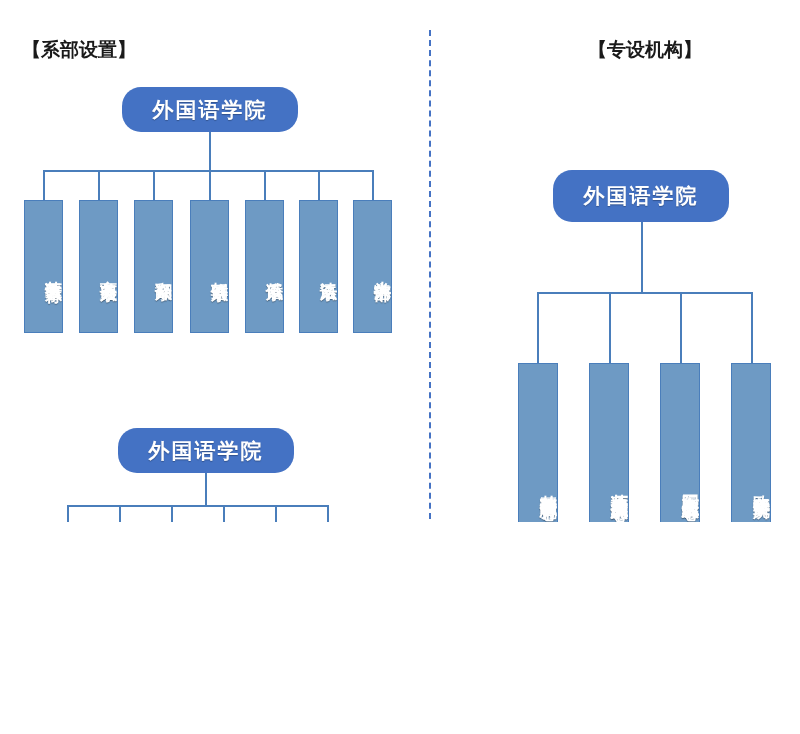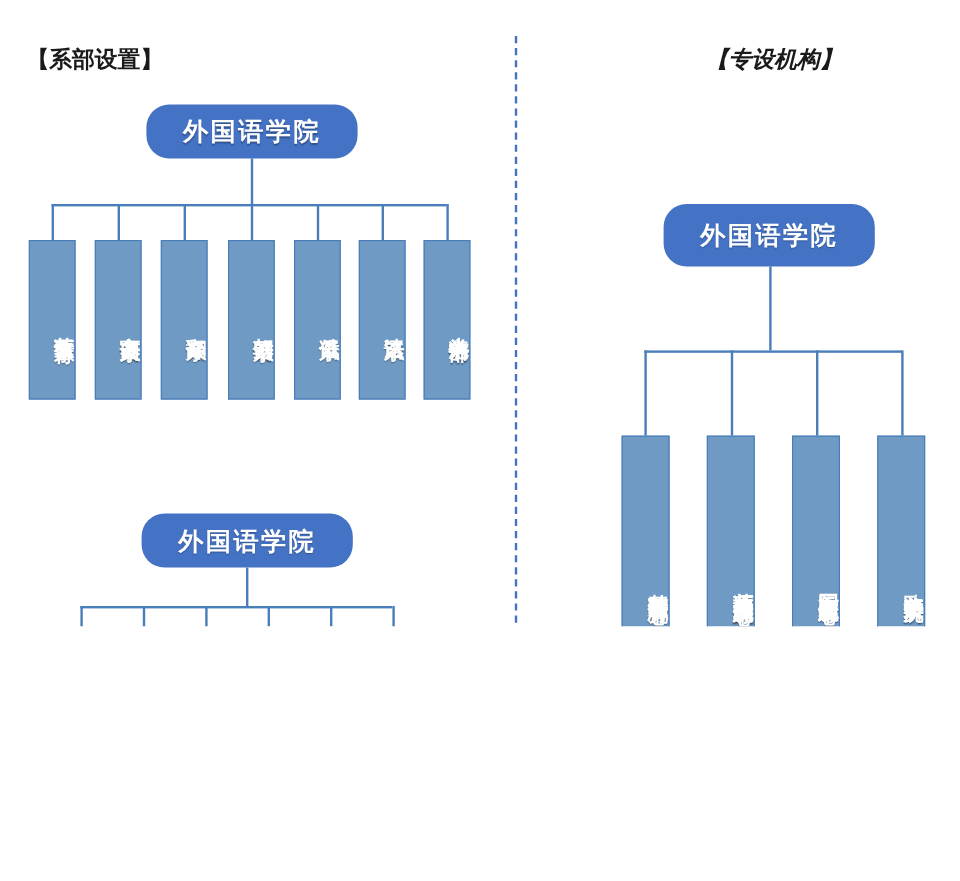--- a/index.html
+++ b/index.html
@@ -123,21 +123,21 @@
   <div class="conn-v" style="left:275px; top:505px; height:20px;"></div>
   <div class="conn-v" style="left:327px; top:505px; height:20px;"></div>
 
   <div class="leaf-node" style="left:48px;  top:525px; width:38px; height:165px;">党政办公室</div>
   <div class="leaf-node" style="left:100px; top:525px; width:38px; height:165px;">教研办公室</div>
   <div class="leaf-node" style="left:152px; top:525px; width:38px; height:165px;">学生工作办公室</div>
   <div class="leaf-node" style="left:204px; top:525px; width:38px; height:165px;">团总支办公室</div>
   <div class="leaf-node" style="left:256px; top:525px; width:38px; height:165px;">关工委</div>
   <div class="leaf-node" style="left:308px; top:525px; width:38px; height:165px;">分工会</div>
 
-  <div class="section-title" style="left:588px; top:37px;font-style:italic;">【专设机构】</div>
+  <div class="section-title" style="left:588px; top:37px;">【专设机构】</div>
 
   <div class="root-node" style="left:553px; top:170px; width:176px; height:52px;">外国语学院</div>
 
   <div class="conn-v" style="left:641px; top:222px; height:70px;"></div>
   <div class="conn-h" style="left:537px; top:292px; width:215px;"></div>
 
   <div class="conn-v" style="left:537px; top:292px; height:71px;"></div>
   <div class="conn-v" style="left:609px; top:292px; height:71px;"></div>
   <div class="conn-v" style="left:680px; top:292px; height:71px;"></div>
   <div class="conn-v" style="left:751px; top:292px; height:71px;"></div>

